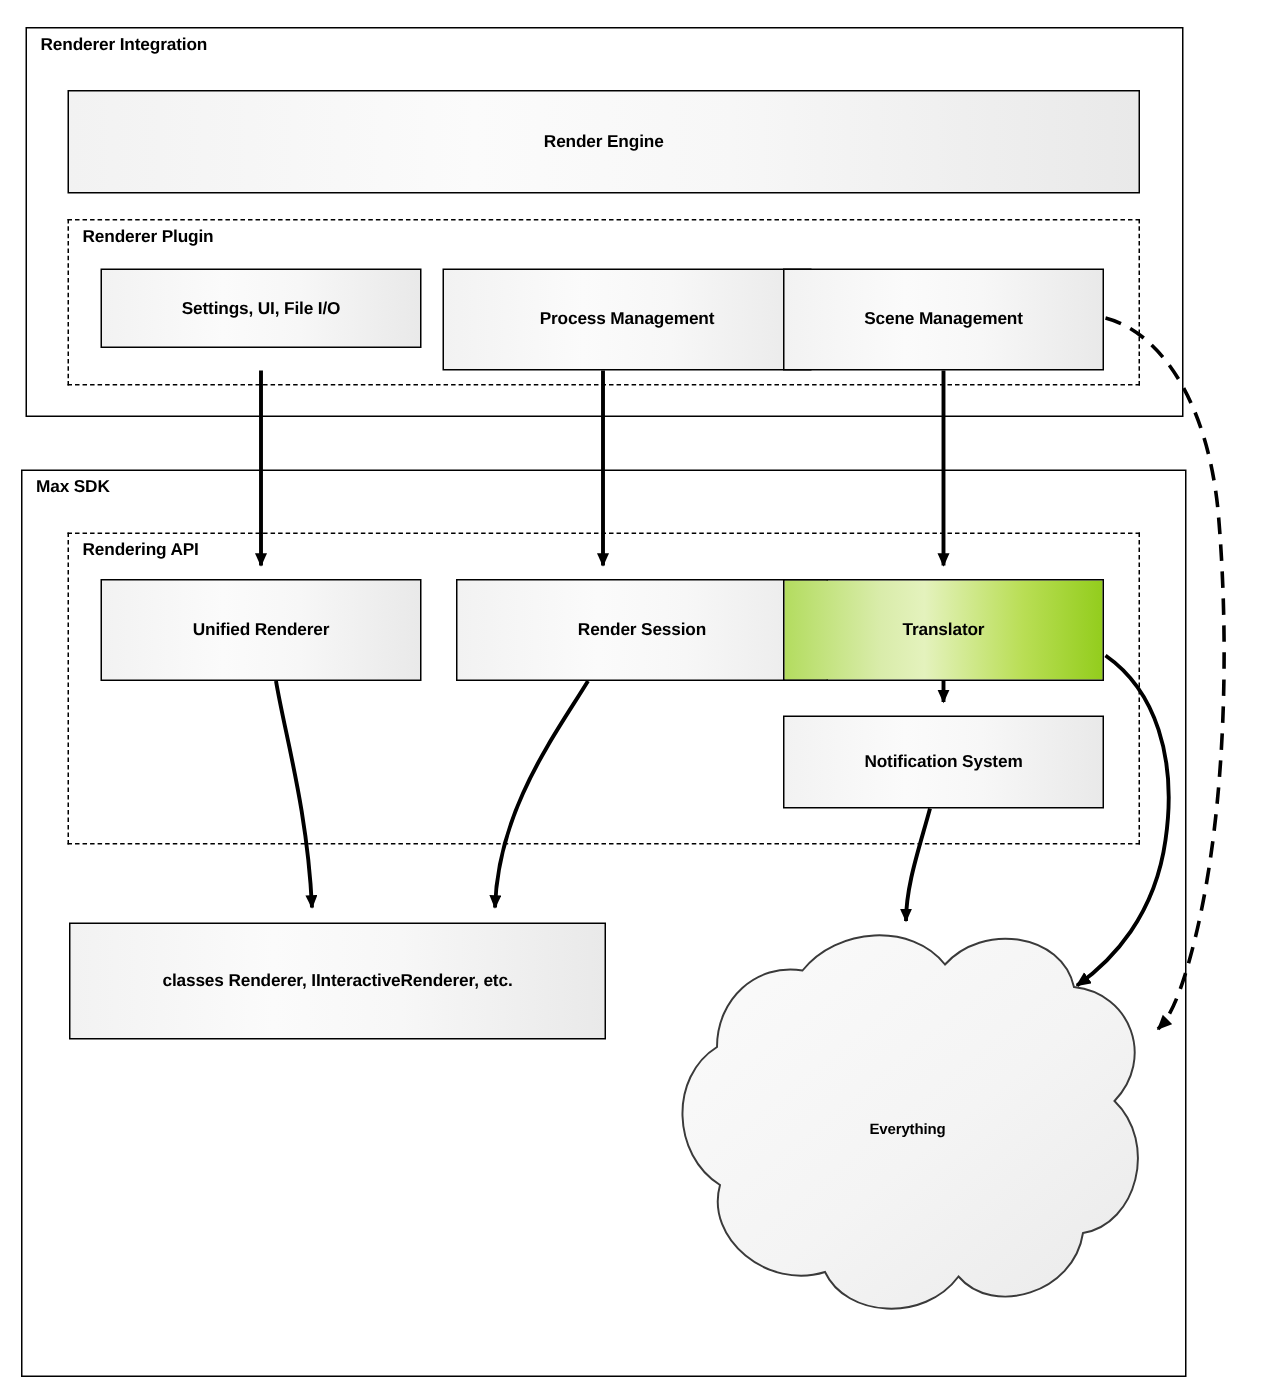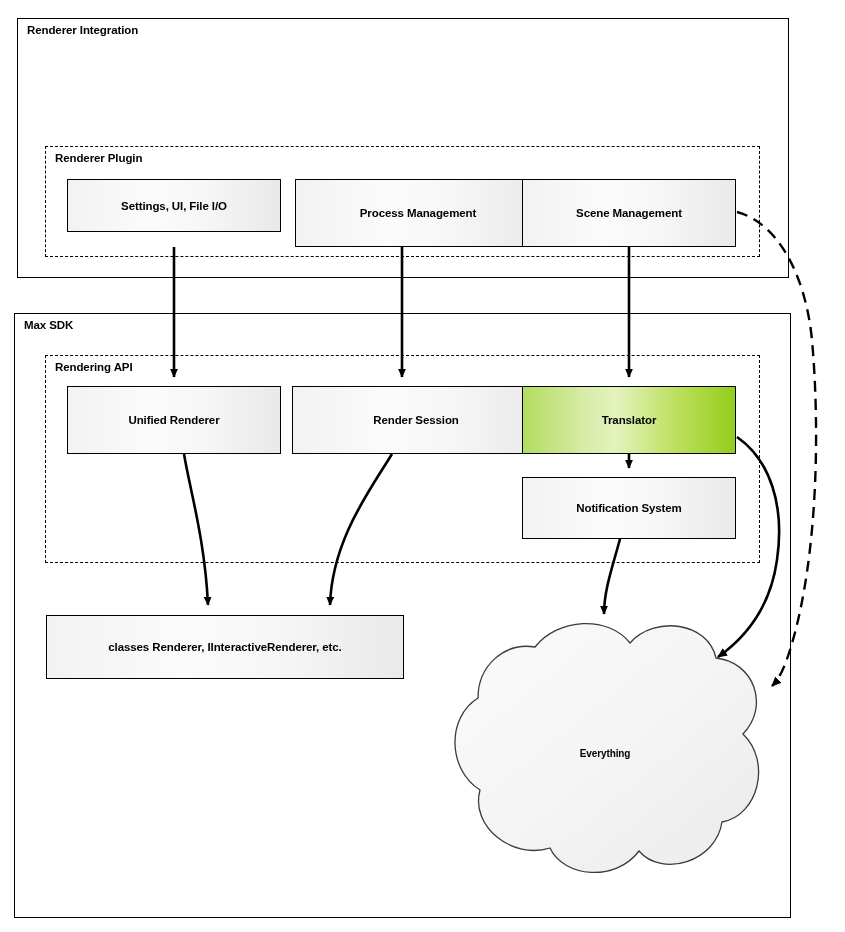--- a/index.html
+++ b/index.html
@@ -93,20 +93,23 @@
 </style>
 </head>
 <body>
 
 <div id="diagram-root">
 
   <div class="container solid" style="left:17px; top:18px; width:772px; height:260px;">
     <span class="container-label">Renderer Integration</span>
   </div>
 
+  <div class="node" style="left:45px; top:60px; width:715px; height:69px;">
+    <span class="node-label">Render Engine</span>
+  </div>
 
   <div class="container dashed" style="left:45px; top:146px; width:715px; height:111px;">
     <span class="container-label">Renderer Plugin</span>
   </div>
 
   <div class="node" style="left:67px; top:179px; width:214px; height:53px;">
     <span class="node-label">Settings, UI, File I/O</span>
   </div>
 
   <div class="node" style="left:295px; top:179px; width:246px; height:68px;">
@@ -122,33 +125,33 @@
   </div>
 
   <div class="container dashed" style="left:45px; top:355px; width:715px; height:208px;">
     <span class="container-label">Rendering API</span>
   </div>
 
   <div class="node" style="left:67px; top:386px; width:214px; height:68px;">
     <span class="node-label">Unified Renderer</span>
   </div>
 
-  <div class="node" style="left:292px; top:386px; width:248px; height:68px;">
+  <div class="node" style="left:304px; top:386px; width:248px; height:68px;">
     <span class="node-label">Render Session</span>
   </div>
 
   <div class="node" style="left:522px; top:477px; width:214px; height:62px;">
     <span class="node-label">Notification System</span>
   </div>
 
   <div class="node accent" style="left:522px; top:386px; width:214px; height:68px;">
     <span class="node-label">Translator</span>
   </div>
 
-  <div class="node" style="left:46px; top:615px; width:358px; height:64px;">
+  <div class="node" style="left:46px; top:615px; width:358px; height:78px;">
     <span class="node-label">classes Renderer, IInteractiveRenderer, etc.</span>
   </div>
 
   <svg id="cloud-shape" viewBox="0 0 330 275">
     <defs>
       <linearGradient id="cloudGrad" x1="0" y1="0" x2="1" y2="1">
         <stop offset="0%" stop-color="#fbfbfb"></stop>
         <stop offset="55%" stop-color="#f4f4f4"></stop>
         <stop offset="100%" stop-color="#eaeaea"></stop>
       </linearGradient>

